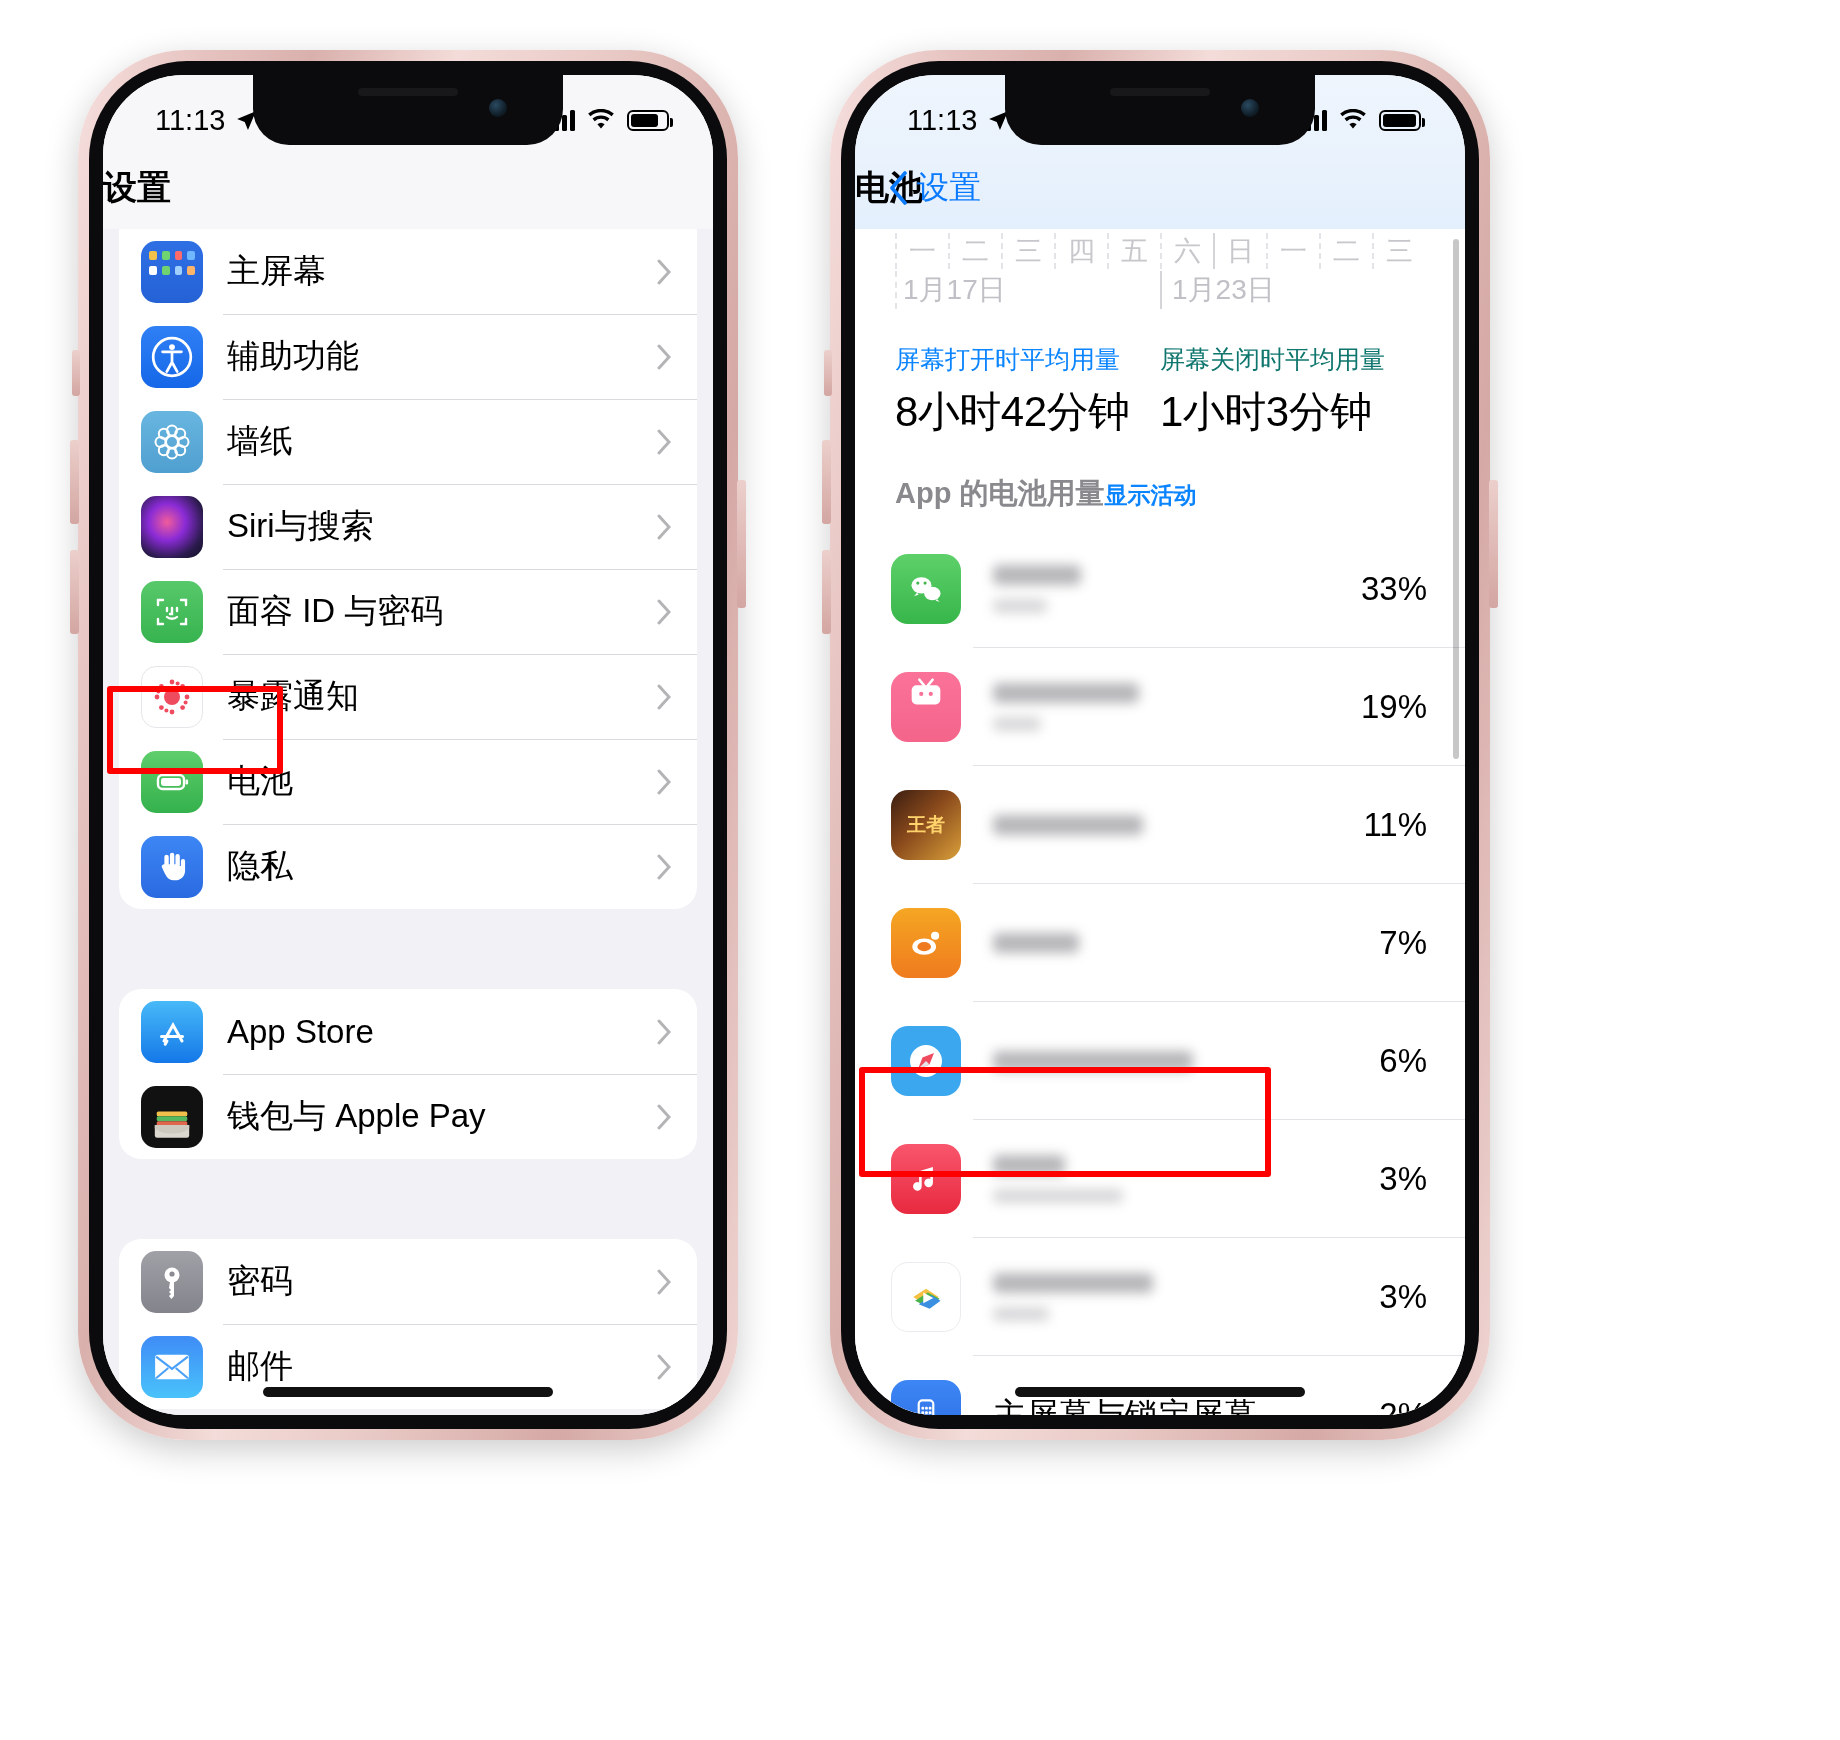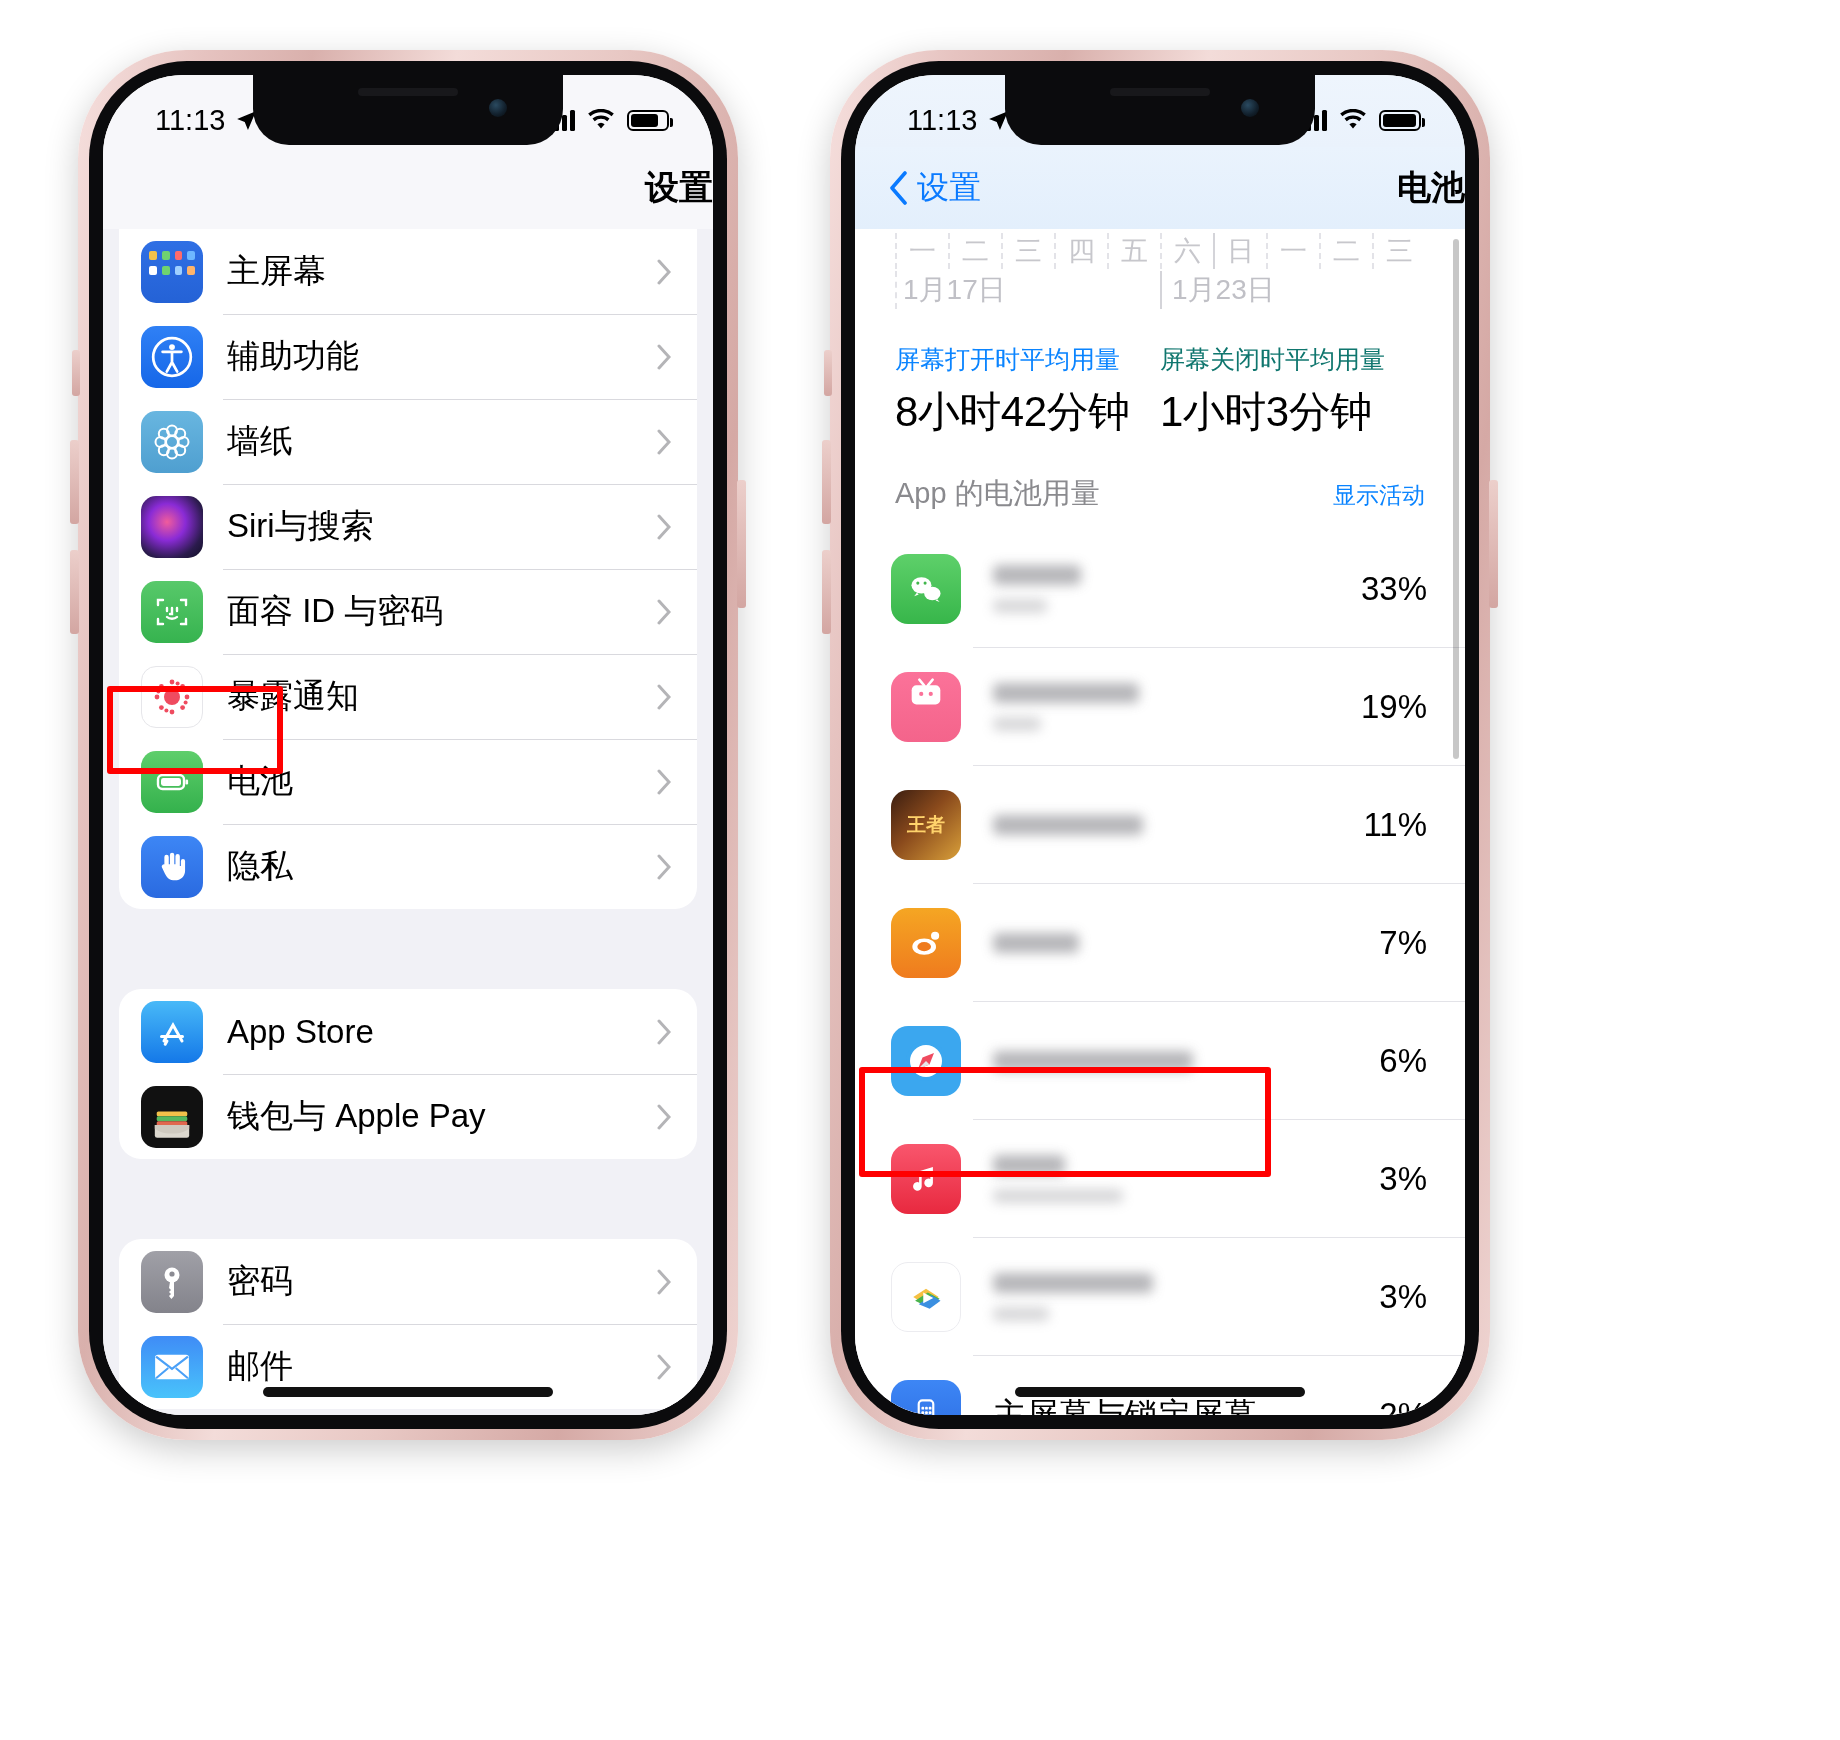--- a/index.html
+++ b/index.html
@@ -63,21 +63,21 @@
   .bars i:nth-child(1){height:8px;} .bars i:nth-child(2){height:12px;}
   .bars i:nth-child(3){height:16px;} .bars i:nth-child(4){height:21px;}
   .wifi { width: 28px; height: 22px; }
   .batt { width: 42px; height: 21px; border: 2.5px solid #000; border-radius: 6px; position: relative; }
   .batt::after { content:""; position:absolute; right:-6px; top:6px; width:3px; height:9px; background:#000; border-radius:0 2px 2px 0; }
   .batt .fill { position:absolute; left:2px; top:2px; bottom:2px; width:72%; background:#000; border-radius:3px; }
 
   
   .navbar {
     position: relative; z-index: 10;
-    height: 82px; display: flex; align-items: center; justify-content: flex-end;
+    height: 82px; display: flex; align-items: center; justify-content: flex-start;
     font-size: 34px; font-weight: 700; color: #000;
     background: #f7f7fa;
   }
   .navbar.glass { background: linear-gradient(180deg,#eaf3fd,#e3effc); }
   .nav-back {
     position: absolute; left: 34px; top: 50%; transform: translateY(-50%);
     display: flex; align-items: center; gap: 8px;
     color: #0a7aff; font-size: 32px; font-weight: 400;
   }
   .chev-left { width: 20px; height: 34px; }
@@ -136,22 +136,23 @@
   .daterow .dl { flex: 0 0 50%; padding-left: 6px; border-left: 2px dashed #e3e3e8; }
   .daterow .dr2 { flex: 0 0 50%; padding-left: 10px; border-left: 2px solid #d4d4d9; }
 
   .avgwrap { display: flex; padding: 34px 40px 0 40px; }
   .avgcell { flex: 1; }
   .avg-title { font-size: 25px; color: #0a84ff; }
   .avg-title.dim { color: #0f766e; }
   .avg-value { font-size: 42px; color: #000; margin-top: 8px; letter-spacing: -0.5px; }
 
   .sec-head {
-    display: flex; align-items: baseline; justify-content: space-between;
+    display: flex; align-items: baseline; 
     padding: 34px 40px 16px 40px;
+    font-weight: bold;
   }
   .sec-head .t { font-size: 29px; color: #8a8a8e; }
   .sec-head .a { font-size: 23px; color: #0a84ff; }
 
   .approw { display: flex; align-items: center; height: 118px; padding-left: 36px; position: relative; }
   .approw::after { content:""; position:absolute; left: 118px; right: 0; bottom: 0; height: 1px; background: #e3e3e8; }
   .approw .ai { width: 70px; height: 70px; border-radius: 17px; flex: none; overflow: hidden; position: relative; }
   .approw .nm { margin-left: 32px; flex: 1; }
   .approw .pct { font-size: 33px; color: #000; padding-right: 38px; min-width: 120px; text-align: right; }
   .approw .visible-name { font-size: 33px; color: #000; white-space: nowrap; }

